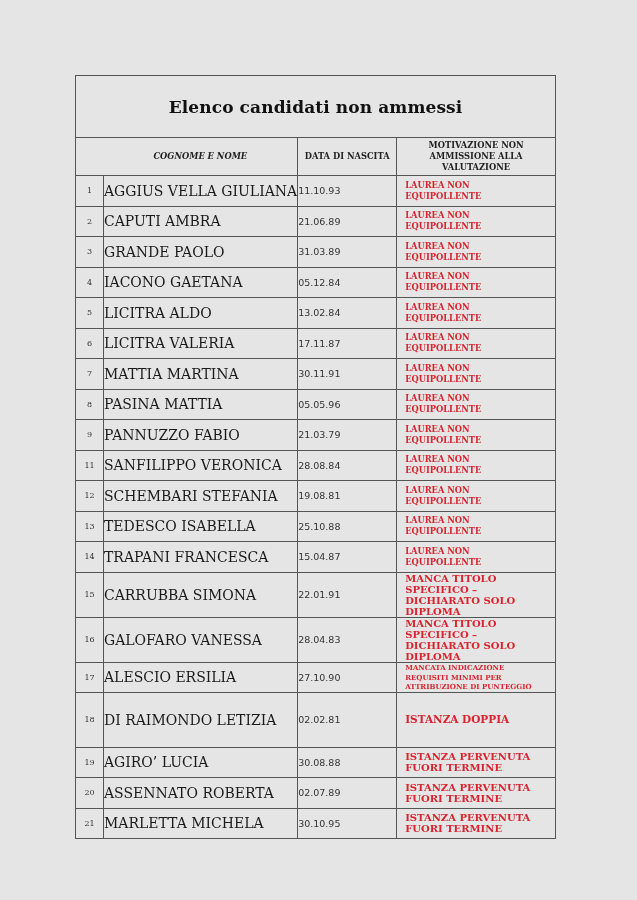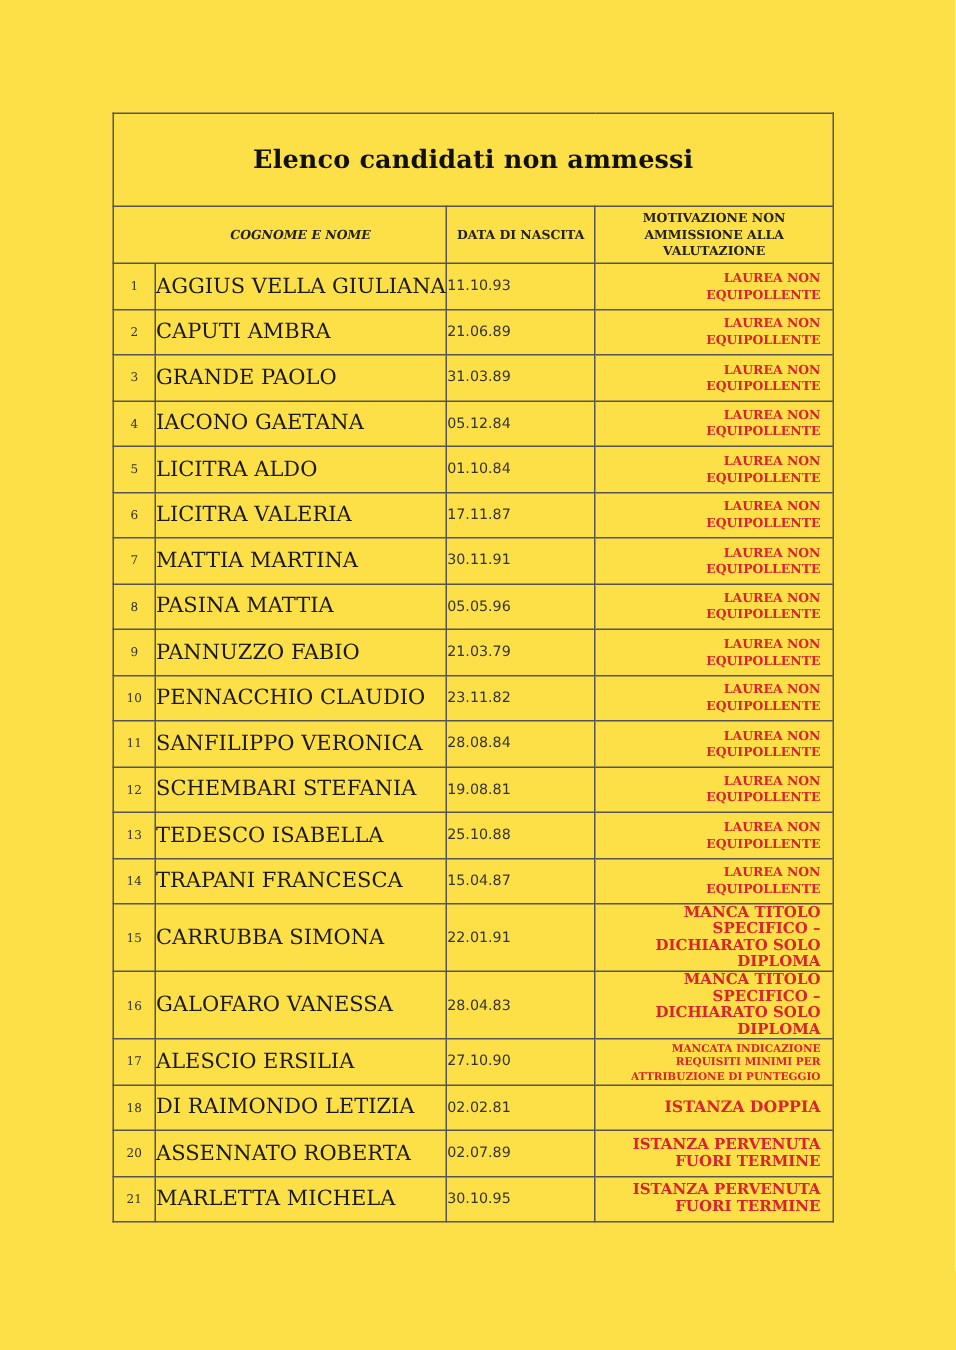--- a/index.html
+++ b/index.html
@@ -1,17 +1,17 @@
 <!DOCTYPE html>
 <html><head>
 <meta charset="utf-8">
 <style>
   html, body { margin: 0; padding: 0; background: #ffffff; }
   body { width: 637px; height: 900px; position: relative; overflow: hidden; }
-  .page { position: absolute; left: 0; top: 0; width: 637px; height: 900px; background: #fde047; }
+  .page { position: absolute; left: 0; top: 0; width: 637px; height: 900px; background: #e5e5e5; }
   table.list {
     position: absolute; left: 75px; top: 75px;
     width: 481px;
     border-collapse: collapse;
     font-family: "DejaVu Serif", "Liberation Serif", serif;
     color: #1a1a1a;
   }
   table.list td, table.list th {
     border: 1px solid #555;
     padding: 0;
@@ -31,21 +31,21 @@
     text-align: center;
     line-height: 11px;
     color: #222;
   }
   .head-row th.num-head { border-right: none; }
   .head-row th.name-head { border-left: none; font-style: italic; }
   tr.data td { height: 29.5px; }
   td.num { width: 27px; text-align: center; font-size: 8px; color: #333; }
   td.name { width: 134px; font-size: 14px; font-weight: normal; padding-left: 2px; color: #1a1a1a; white-space: nowrap; }
   td.date { width: 98px; font-size: 9.5px; font-family: "DejaVu Sans", "Liberation Sans", sans-serif; color: #333; }
-  td.reason { text-align: right; color: #d9232e; font-weight: bold; font-size: 8.3px; line-height: 11px; }
+  td.reason { text-align: left; color: #d9232e; font-weight: bold; font-size: 8.3px; line-height: 11px; }
   td.reason.large { font-size: 10px; }
   td.reason.big { font-size: 10.5px; }
   td.reason.small { font-size: 7px; line-height: 9.5px; }
 </style>
 </head>
 <body>
 
 <div class="page">
   <table class="list">
     <tbody id="tbody">
@@ -78,21 +78,21 @@
         </tr>
         <tr class="data">
           <td class="num">4</td>
           <td class="name">IACONO GAETANA</td>
           <td class="date">05.12.84</td>
           <td class="reason" style="padding: 0px 8px;">LAUREA NON EQUIPOLLENTE</td>
         </tr>
         <tr class="data">
           <td class="num">5</td>
           <td class="name">LICITRA ALDO</td>
-          <td class="date">01.10.84</td>
+          <td class="date">13.02.84</td>
           <td class="reason" style="padding: 0px 8px;">LAUREA NON EQUIPOLLENTE</td>
         </tr>
         <tr class="data">
           <td class="num">6</td>
           <td class="name">LICITRA VALERIA</td>
           <td class="date">17.11.87</td>
           <td class="reason" style="padding: 0px 8px;">LAUREA NON EQUIPOLLENTE</td>
         </tr>
         <tr class="data">
           <td class="num">7</td>
@@ -103,26 +103,20 @@
         <tr class="data">
           <td class="num">8</td>
           <td class="name">PASINA MATTIA</td>
           <td class="date">05.05.96</td>
           <td class="reason" style="padding: 0px 8px;">LAUREA NON EQUIPOLLENTE</td>
         </tr>
         <tr class="data">
           <td class="num">9</td>
           <td class="name">PANNUZZO FABIO</td>
           <td class="date">21.03.79</td>
-          <td class="reason" style="padding: 0px 8px;">LAUREA NON EQUIPOLLENTE</td>
-        </tr>
-        <tr class="data">
-          <td class="num">10</td>
-          <td class="name">PENNACCHIO CLAUDIO</td>
-          <td class="date">23.11.82</td>
           <td class="reason" style="padding: 0px 8px;">LAUREA NON EQUIPOLLENTE</td>
         </tr>
         <tr class="data">
           <td class="num">11</td>
           <td class="name">SANFILIPPO VERONICA</td>
           <td class="date">28.08.84</td>
           <td class="reason" style="padding: 0px 8px;">LAUREA NON EQUIPOLLENTE</td>
         </tr>
         <tr class="data">
           <td class="num">12</td>
@@ -157,21 +151,27 @@
         <tr class="data">
           <td class="num">17</td>
           <td class="name">ALESCIO ERSILIA</td>
           <td class="date">27.10.90</td>
           <td class="reason small" style="padding: 0px 8px;">MANCATA INDICAZIONE REQUISITI MINIMI PER ATTRIBUZIONE DI PUNTEGGIO</td>
         </tr>
         <tr class="data">
           <td class="num">18</td>
           <td class="name">DI RAIMONDO LETIZIA</td>
           <td class="date">02.02.81</td>
-          <td class="reason big" style="padding: 0px 8px;">ISTANZA DOPPIA</td>
+          <td class="reason big" style="padding: 12px 8px;">ISTANZA DOPPIA</td>
+        </tr>
+        <tr class="data">
+          <td class="num">19</td>
+          <td class="name">AGIRO’ LUCIA</td>
+          <td class="date">30.08.88</td>
+          <td class="reason large" style="padding: 0px 8px;">ISTANZA PERVENUTA FUORI TERMINE</td>
         </tr>
         <tr class="data">
           <td class="num">20</td>
           <td class="name">ASSENNATO ROBERTA</td>
           <td class="date">02.07.89</td>
           <td class="reason large" style="padding: 0px 8px;">ISTANZA PERVENUTA FUORI TERMINE</td>
         </tr>
         <tr class="data">
           <td class="num">21</td>
           <td class="name">MARLETTA MICHELA</td>

